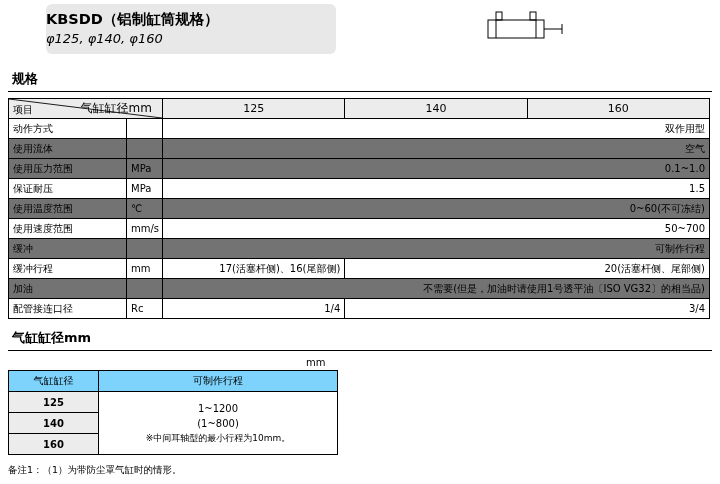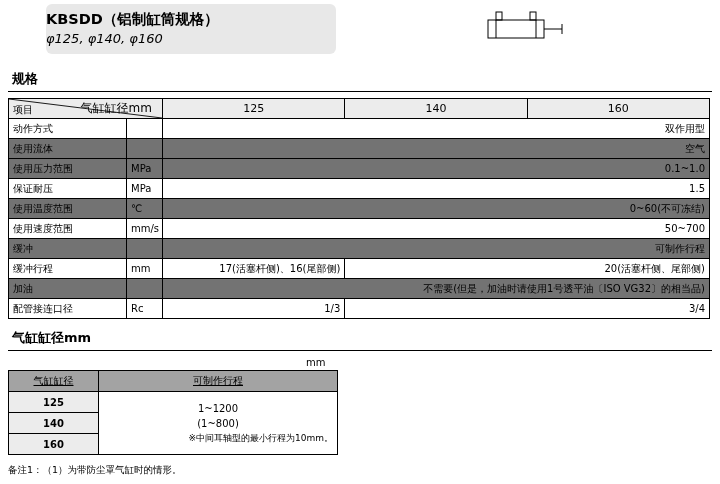--- a/index.html
+++ b/index.html
@@ -124,24 +124,24 @@
     font-size: 10px;
   }
   table.bore td {
     border: 1px solid #000;
     padding: 2px 4px;
     height: 16px;
     vertical-align: middle;
     text-align: center;
   }
   .bore-c1 { width: 90px; }
-  .bore-head td { background: #a3a3a3; text-decoration: underline; }
+  .bore-head td { background: #7dd3fc; }
   .bore-lbl { background: #ececec; font-weight: bold; }
   .stroke-cell { line-height: 15px; }
-  .stroke-note { font-size: 9px; text-align: right; }
+  .stroke-note { font-size: 9px; }
   
   .notes {
     margin: 8px 0 0 8px;
     font-size: 9.5px;
     line-height: 14px;
   }
   .note-row {
     display: flex;
   }
   .note-lbl {
@@ -237,21 +237,21 @@
       <td class="center" colspan="2">20(活塞杆侧、尾部侧)</td>
     </tr>
     <tr class="shade">
       <td class="left">加油</td>
       <td class="c-unit"></td>
       <td class="center" colspan="3">不需要(但是，加油时请使用1号透平油〔ISO VG32〕的相当品)</td>
     </tr>
     <tr>
       <td class="left">配管接连口径</td>
       <td class="c-unit">Rc</td>
-      <td class="center">1/3</td>
+      <td class="center">1/4</td>
       <td class="center" colspan="2">3/4</td>
     </tr>
   </tbody>
 </table>
 
 <div class="sec-head" style="margin-top:10px;">气缸缸径mm</div>
 <div class="sec-rule"></div>
 
 <div class="unit-mm">mm</div>
 

